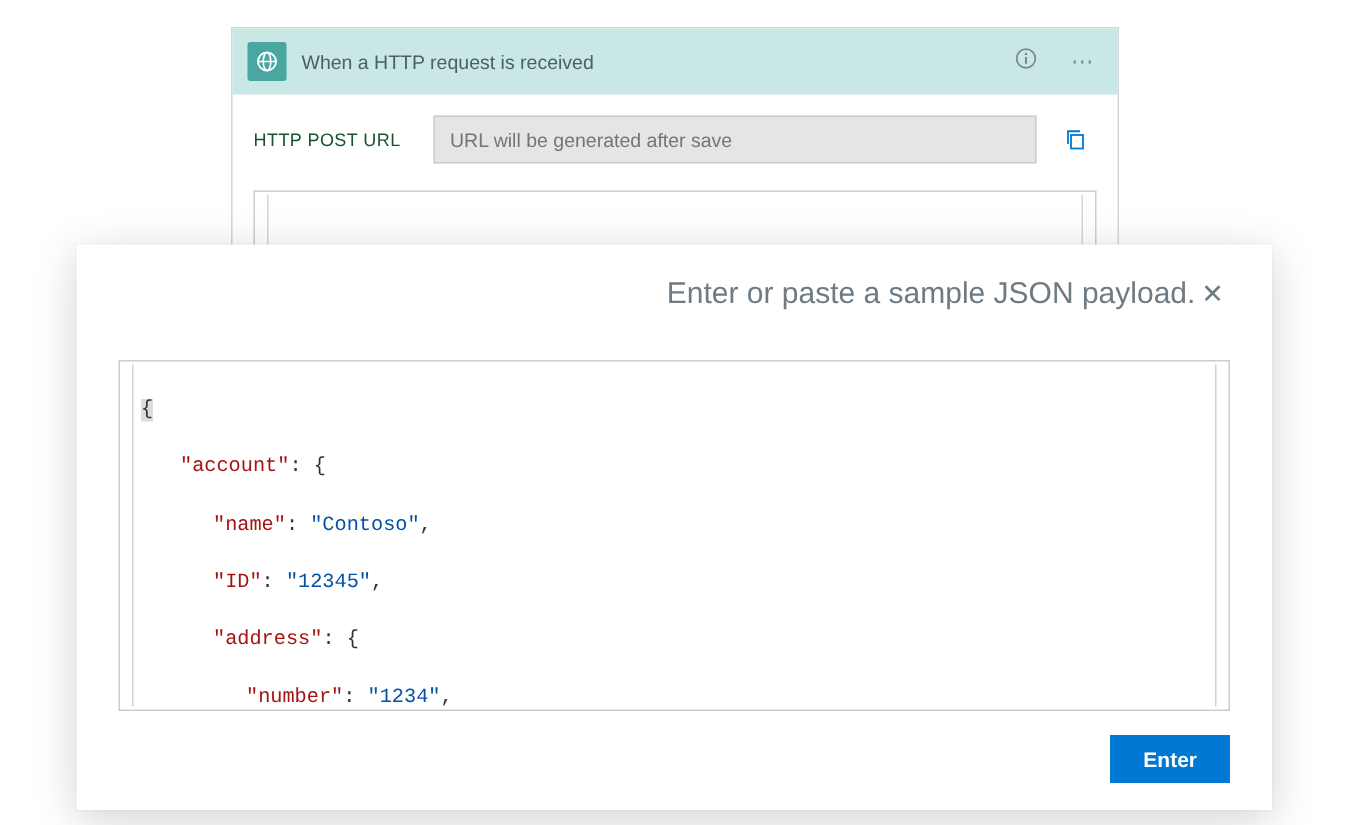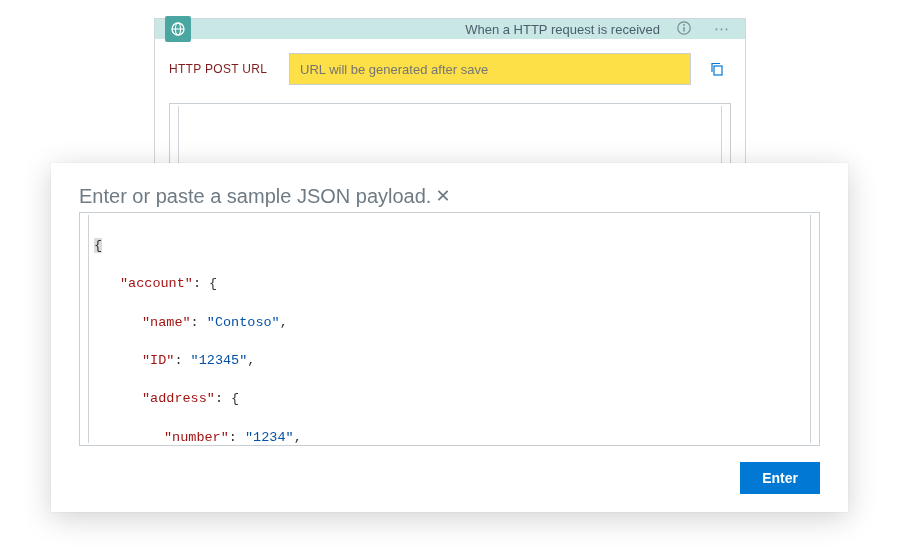--- a/index.html
+++ b/index.html
@@ -14,26 +14,25 @@
     .trigger-card {
       position: absolute;
       top: 18px;
       left: 154px;
       width: 592px;
       border: 1px solid #cfd6dc;
       background: #fff;
     }
     .trigger-header {
       background: #c9e7e5;
-      height: 20px;
+      height: 44px;
       display: flex;
       align-items: center;
       padding: 0 10px;
       gap: 10px;
-      text-align: right;
     }
     .trigger-icon-box {
       width: 26px;
       height: 26px;
       background: #4aa6a0;
       border-radius: 2px;
       display: flex;
       align-items: center;
       justify-content: center;
     }
@@ -56,29 +55,29 @@
       padding: 14px 14px 18px 14px;
     }
     .url-row {
       display: flex;
       align-items: center;
       gap: 12px;
       margin-bottom: 18px;
     }
     .url-label {
       font-size: 12px;
-      color: #7f1d1d;
+      color: #14532d;
       width: 108px;
       letter-spacing: 0.3px;
     }
     .url-input {
       flex: 1;
       height: 32px;
       border: 1px solid #c7ced4;
-      background: #fde047;
+      background: #e5e5e5;
       color: #6d7a84;
       padding: 0 10px;
       font-size: 13px;
       font-family: inherit;
     }
     .copy-btn {
       width: 28px;
       height: 28px;
       display: flex;
       align-items: center;
@@ -114,23 +113,23 @@
       position: absolute;
       top: 163px;
       left: 51px;
       width: 797px;
       background: #fff;
       box-shadow: 0 6px 28px rgba(0,0,0,0.18), 0 0 0 1px rgba(0,0,0,0.02);
       padding: 22px 28px 18px 28px;
     }
     .modal-header {
       display: flex;
-      justify-content: flex-start;
+      justify-content: flex-end;
       align-items: flex-start;
-      margin-bottom: 4px;
+      margin-bottom: 32px;
     }
     .modal-title {
       font-size: 20px;
       font-weight: 300;
       color: #6f7b84;
     }
     .close-btn {
       font-size: 18px;
       color: #6f7b84;
       cursor: pointer;

